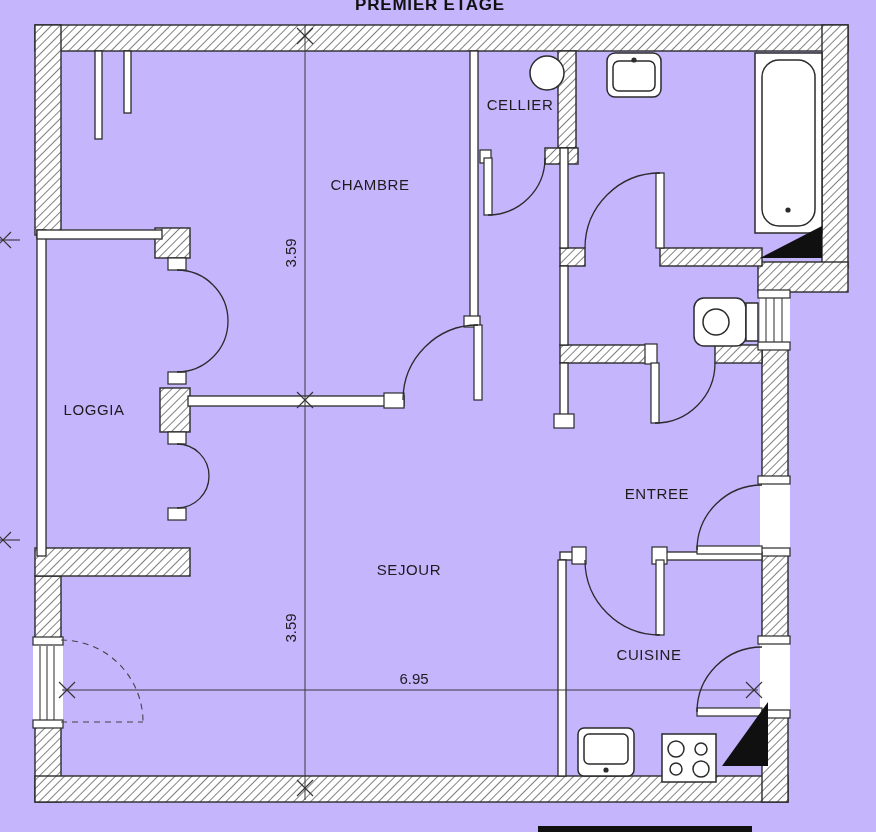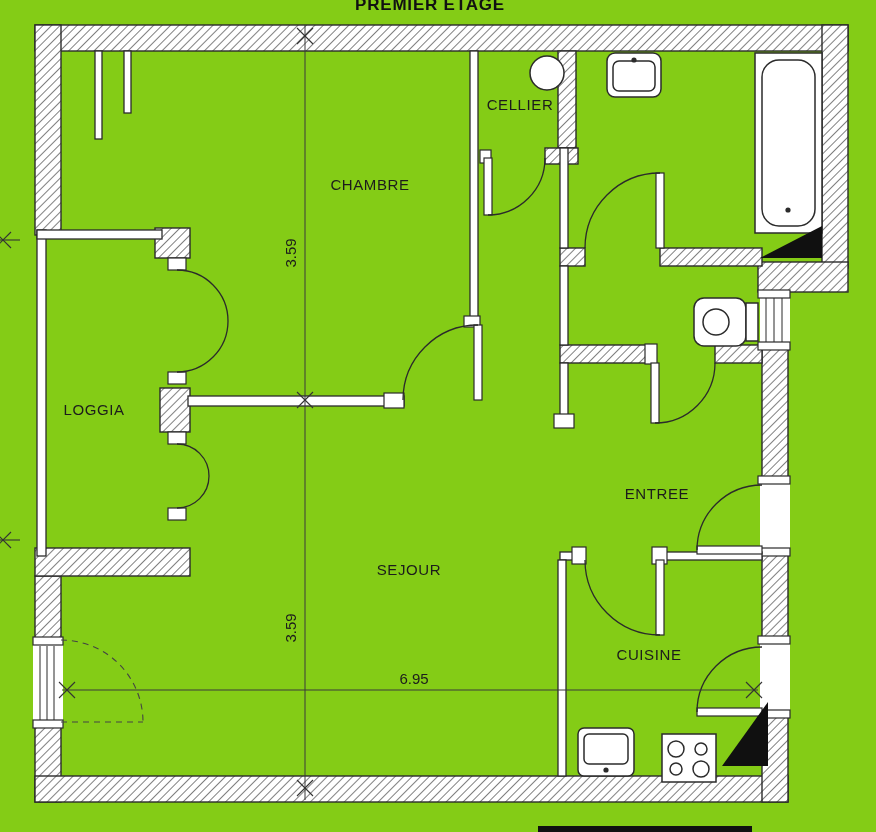--- a/index.html
+++ b/index.html
@@ -1,16 +1,16 @@
 <!DOCTYPE html>
 <html><head>
 <meta charset="utf-8">
 <style>
   html,body{margin:0;padding:0;background:#ffffff;}
-  .page{position:relative;width:876px;height:832px;background:#84cc16;overflow:hidden;
+  .page{position:relative;width:876px;height:832px;background:#c4b5fd;overflow:hidden;
         font-family:"Liberation Sans",sans-serif;}
   svg{display:block;}
   .hw{fill:url(#hatch);stroke:#2b2b2b;stroke-width:1.4;}
   .tw{fill:#ffffff;stroke:#2b2b2b;stroke-width:1.3;}
   .jam{fill:#ffffff;stroke:#2b2b2b;stroke-width:1.2;}
   .leaf{fill:#ffffff;stroke:#2b2b2b;stroke-width:1.2;}
   .arc{fill:none;stroke:#2b2b2b;stroke-width:1.3;}
   .arcd{fill:none;stroke:#444;stroke-width:1.1;stroke-dasharray:6 5;}
   .fx{fill:#ffffff;stroke:#2b2b2b;stroke-width:1.5;}
   .fxdot{fill:#2b2b2b;stroke:none;}

